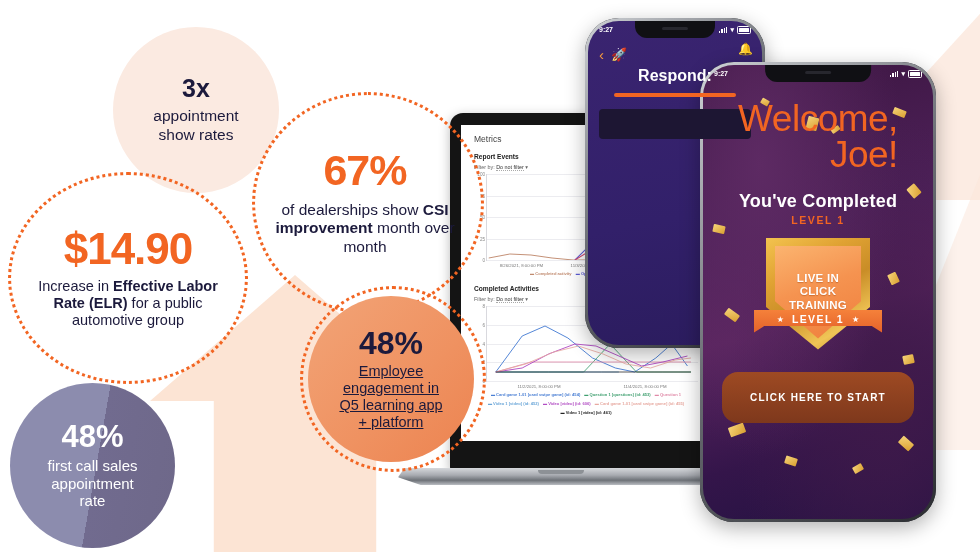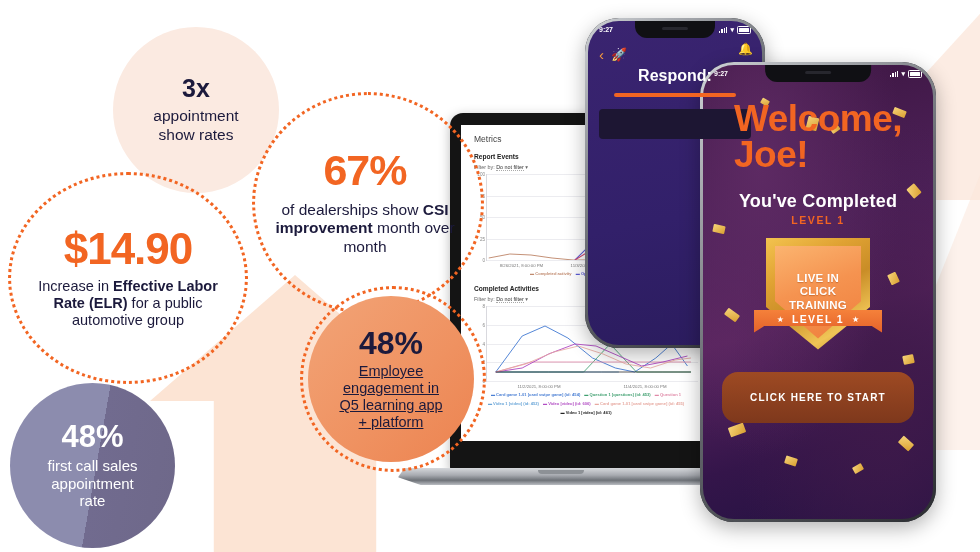--- a/index.html
+++ b/index.html
@@ -126,21 +126,21 @@
      background:#1d1633;border-radius:4px;z-index:5;}
 
   
   #phone-front{left:700px;top:62px;width:236px;height:460px;}
   #phone-front .body{background:
       radial-gradient(ellipse at 25% 22%,#5d2a63 0%,rgba(93,42,99,0) 58%),
       radial-gradient(ellipse at 80% 72%,#3f1a4a 0%,rgba(63,26,74,0) 60%),
       linear-gradient(165deg,#3b1540 0%,#4e2159 35%,#5b2560 55%,#34154a 80%,#241242 100%);}
   .fp{position:absolute;inset:0;z-index:5;display:flex;flex-direction:column;
       align-items:center;padding-top:36px;box-sizing:border-box;}
-  .welcome{color:#f26522;font-weight:bold;font-size:37px;line-height:.98;text-align:left;
+  .welcome{color:#f26522;font-weight:normal;font-size:37px;line-height:.98;text-align:right;
      letter-spacing:-.5px;}
   .completed{color:#fff;font-size:18px;font-weight:bold;margin-top:17px;letter-spacing:.2px;}
   .lvl1{color:#f26522;font-size:10.5px;font-weight:bold;letter-spacing:1.6px;margin-top:2px;}
 
   .badge-wrap{position:relative;margin-top:12px;width:104px;height:112px;}
   .shield{position:absolute;inset:0;
      background:linear-gradient(150deg,#f3c34f 0%,#e0a233 28%,#c98d27 52%,#f0c556 78%,#b97f20 100%);
      clip-path:polygon(0 0,100% 0,100% 62%,50% 100%,0 62%);}
   .shield-in{position:absolute;left:9px;right:9px;top:8px;bottom:11px;
      background:linear-gradient(160deg,#fbb46f 0%,#f59350 45%,#ef7f3c 100%);

